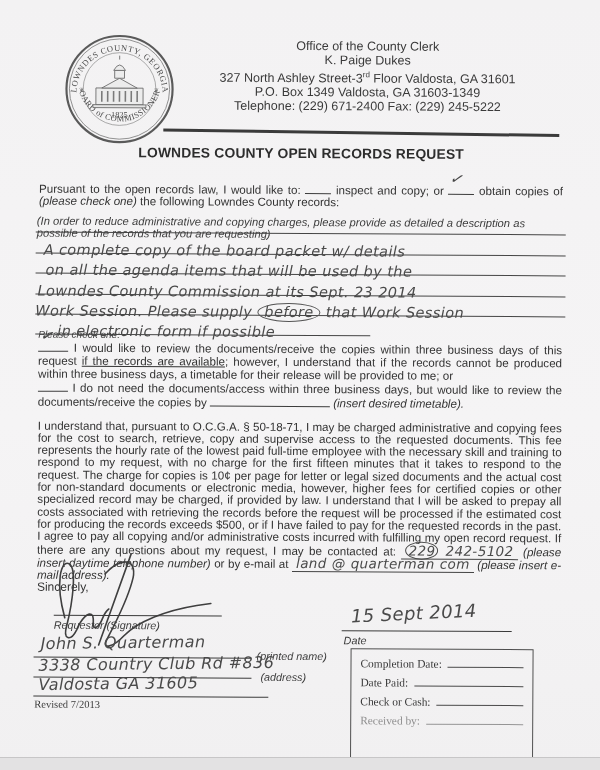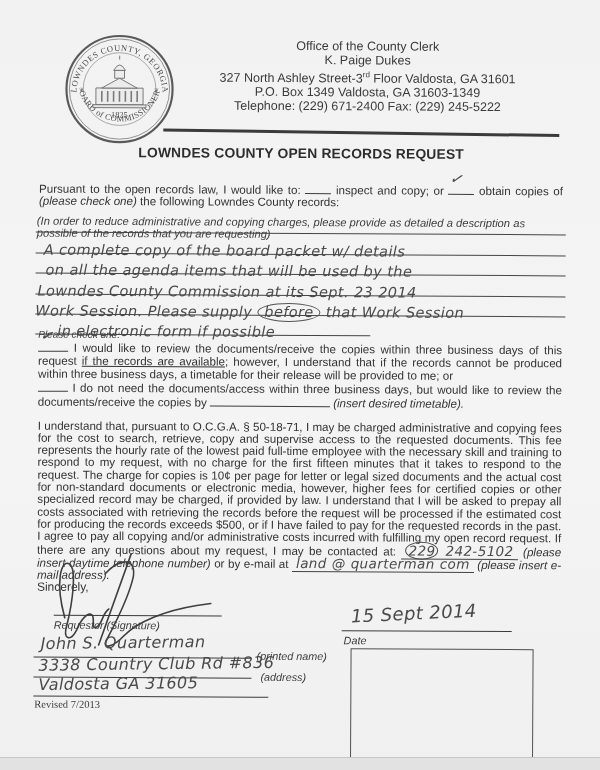--- a/index.html
+++ b/index.html
@@ -150,18 +150,34 @@
   <div class="abs hw nhw" style="left:40px;top:655px;">3338 Country Club Rd #836</div>
   <div class="abs line" style="left:35px;top:678px;width:218px;"></div>
   <div class="abs slab" style="left:262px;top:671px;">(address)</div>
 
   <div class="abs hw nhw" style="left:40px;top:675px;">Valdosta GA 31605</div>
   <div class="abs line" style="left:35px;top:697px;width:235px;"></div>
 
   <div class="abs revised">Revised 7/2013</div>
 
   <div class="abs obox">
+    <div class="orow">
+          <span>Completion Date:</span>
+          <span class="bl"></span>
+        </div>
+    <div class="orow">
+          <span>Date Paid:</span>
+          <span class="bl"></span>
+        </div>
+    <div class="orow">
+          <span>Check or Cash:</span>
+          <span class="bl"></span>
+        </div>
+    <div class="orow faded">
+          <span>Received by:</span>
+          <span class="bl"></span>
+        </div>
   </div>
 
   <div class="abs edge"></div>
 
  </div>
 </div>
 
 </body></html>

